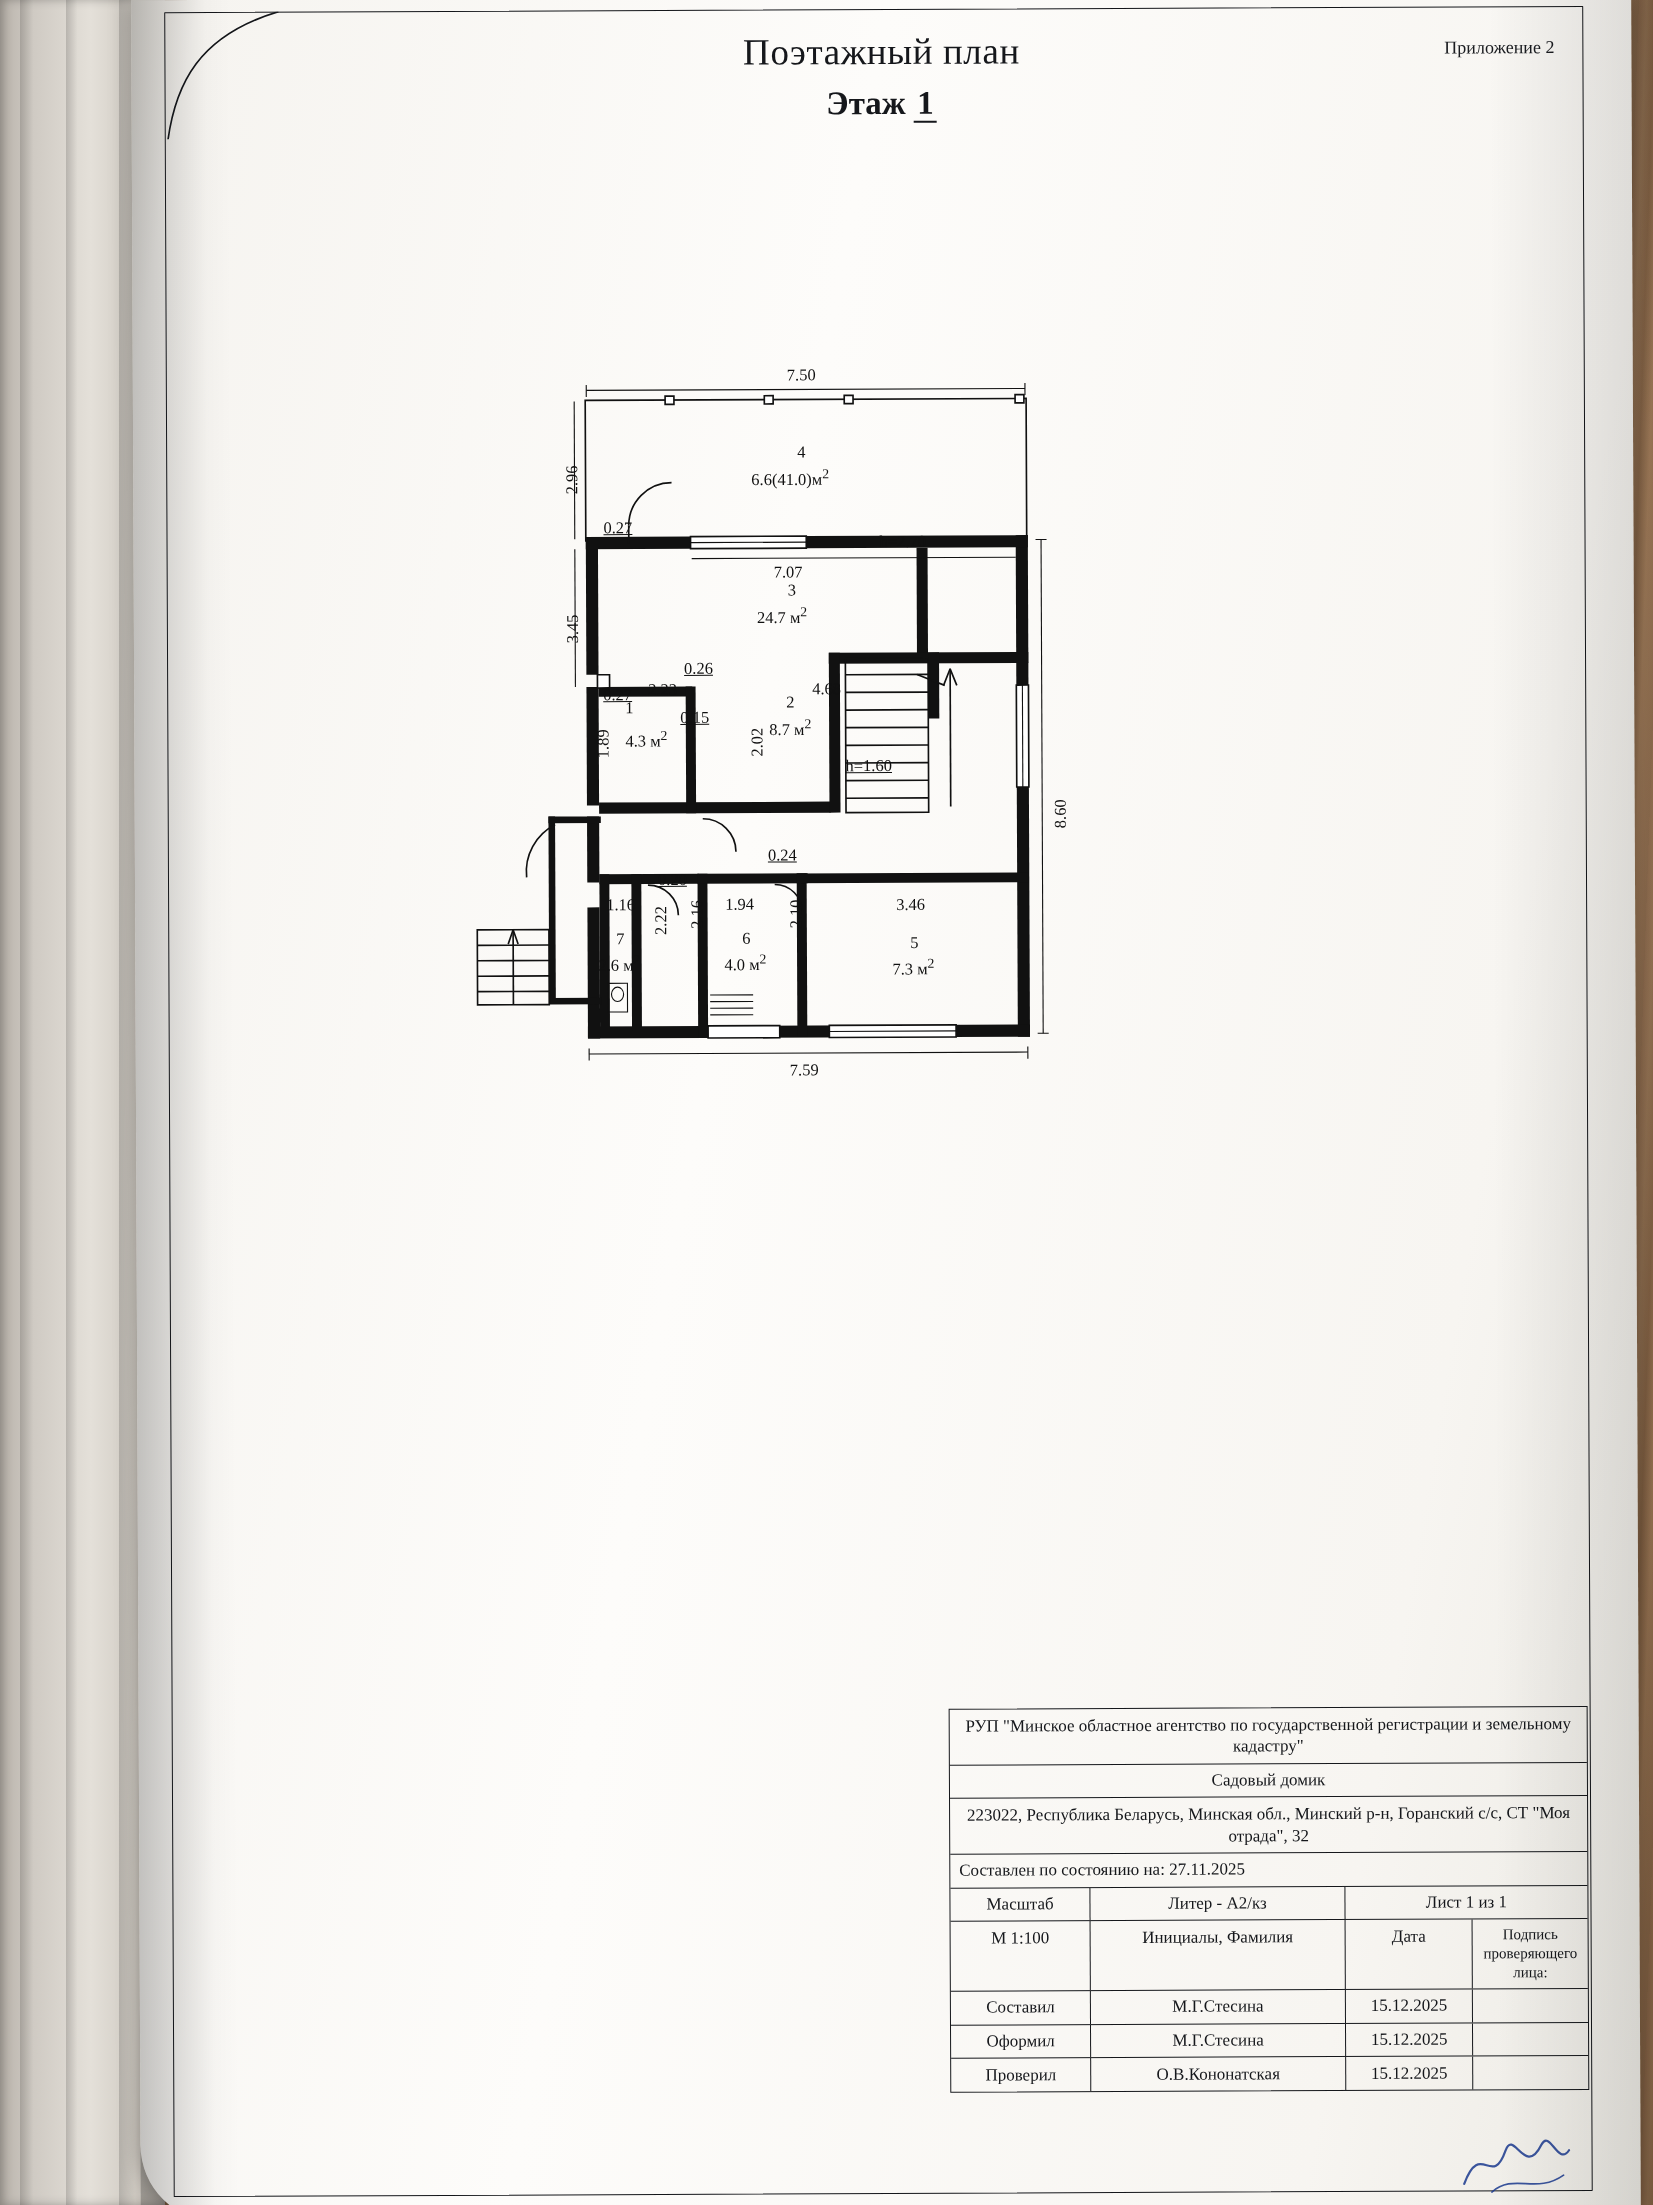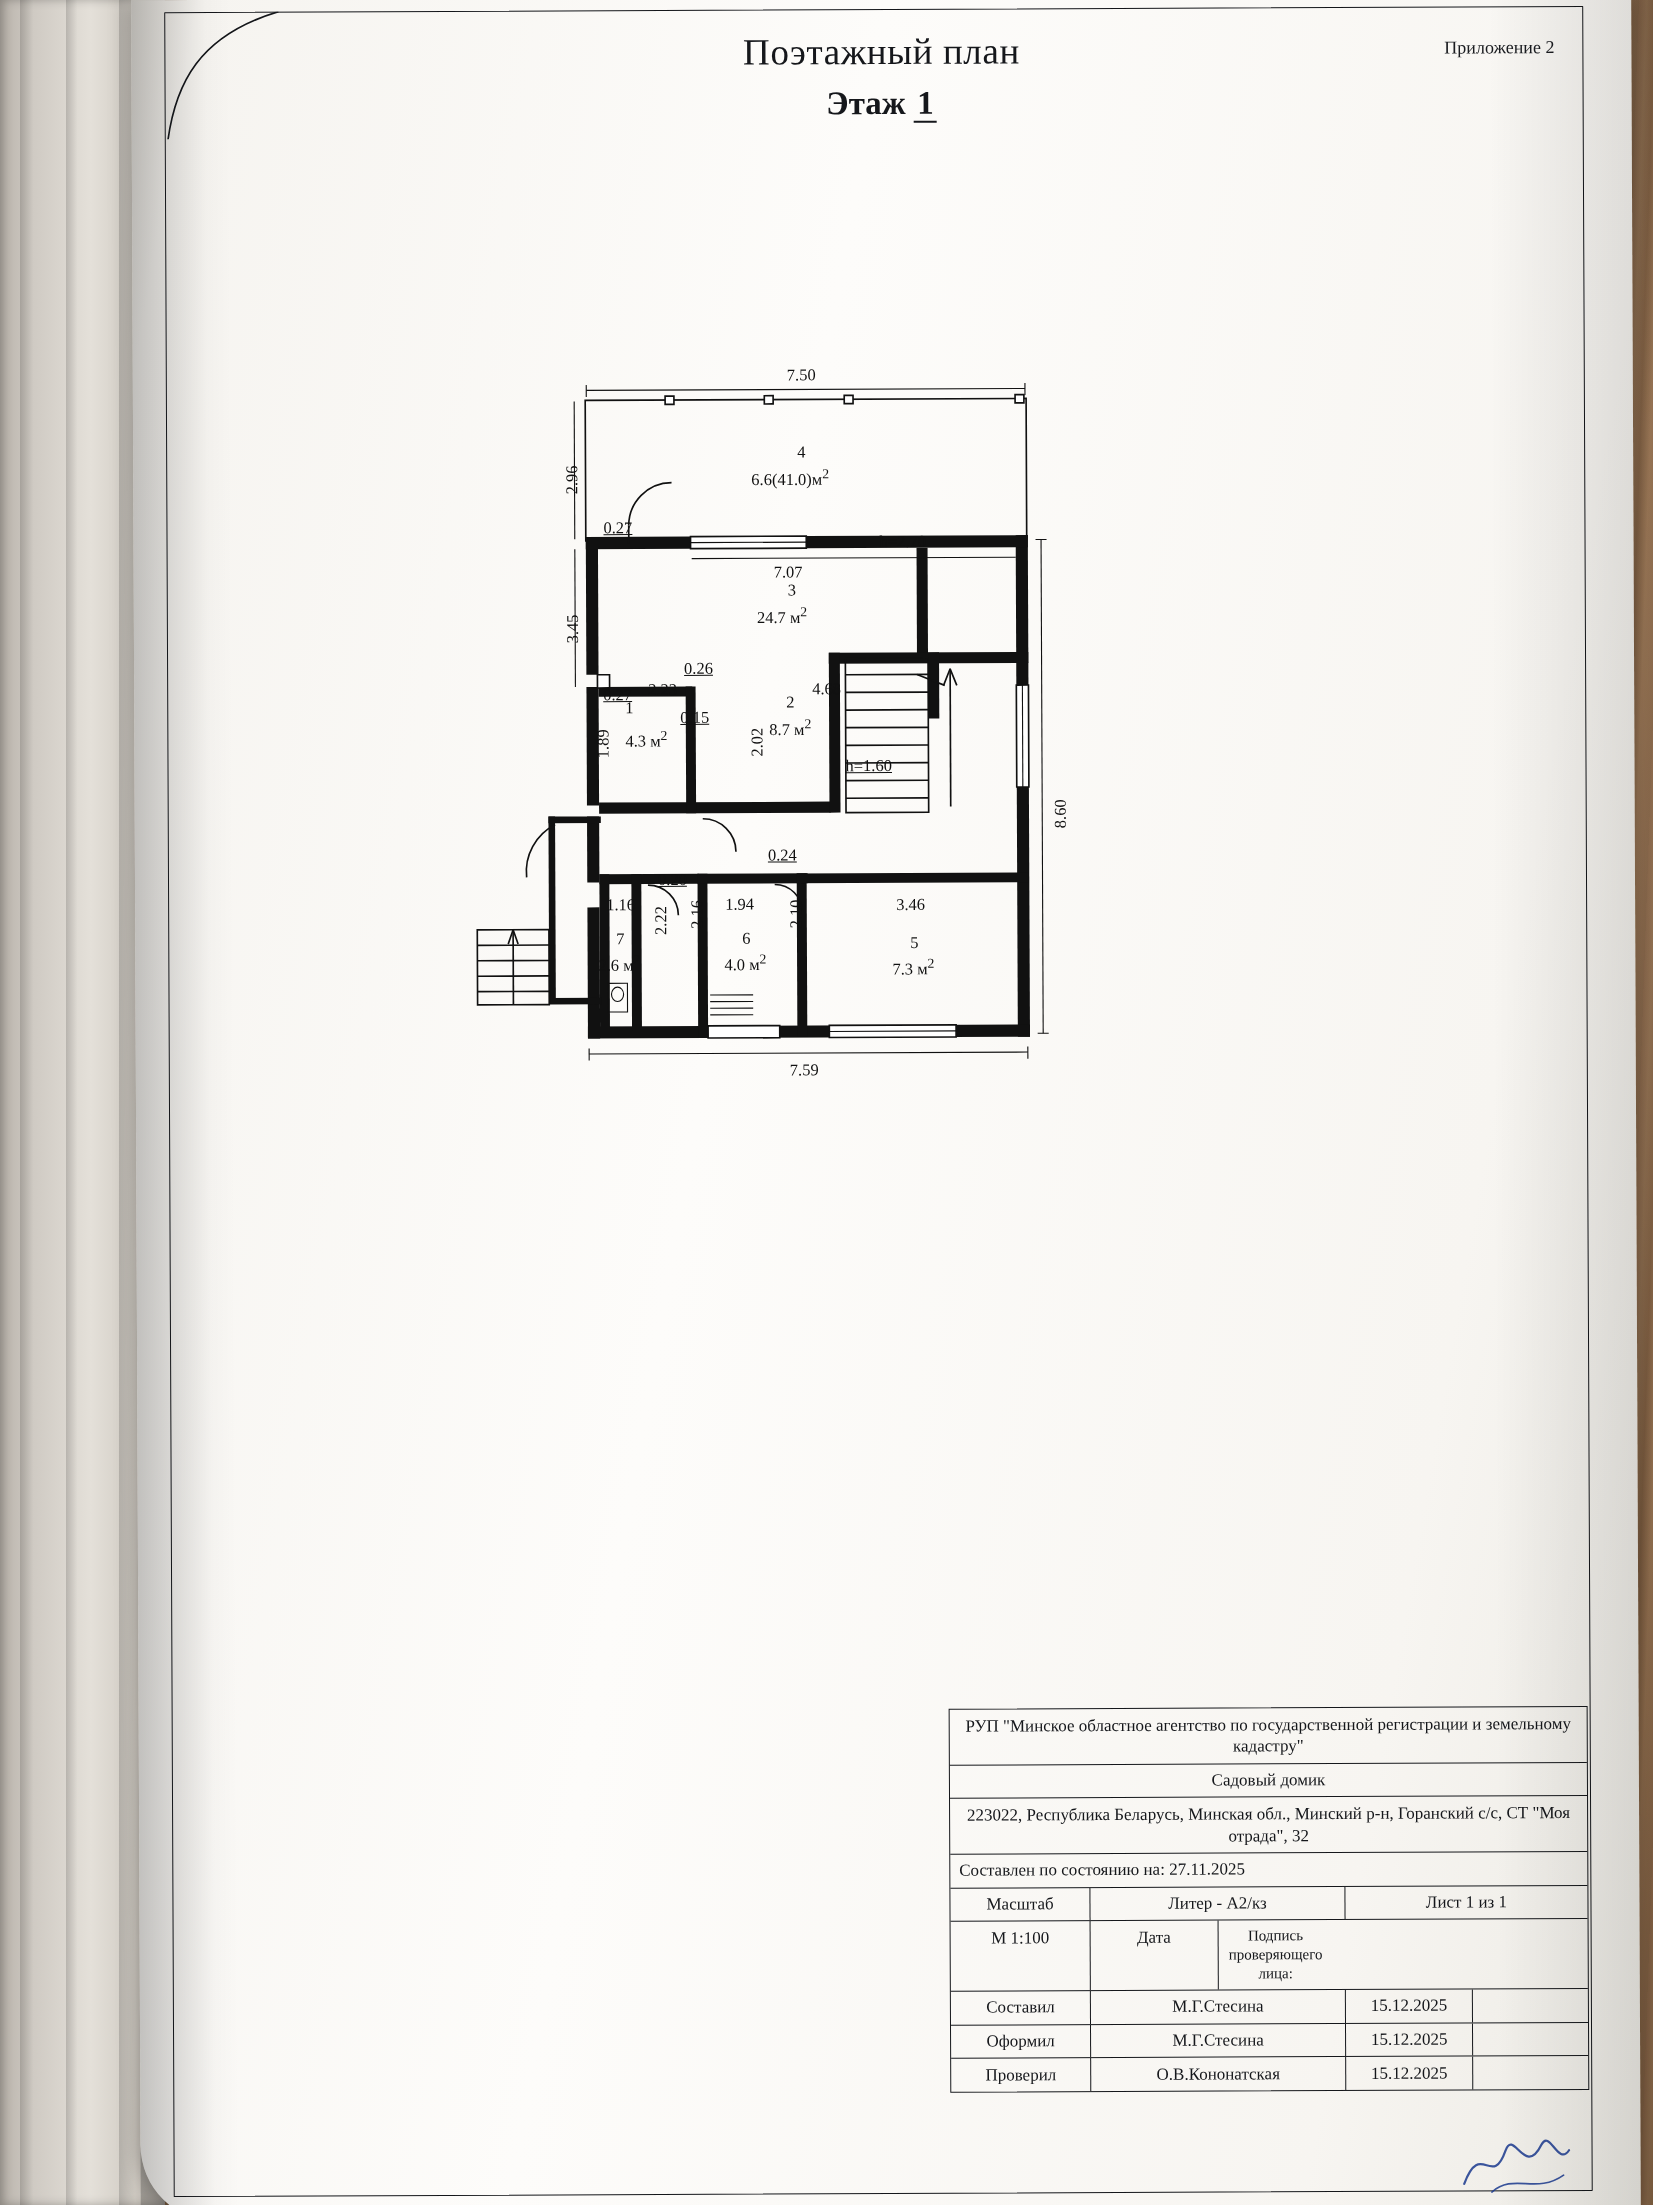--- a/index.html
+++ b/index.html
@@ -421,20 +421,21 @@
     <div class="row">
       <div class="cell full left-align">Составлен по состоянию на: 27.11.2025</div>
     </div>
     <div class="row">
       <div class="cell c-a">Масштаб</div>
       <div class="cell c-b">Литер - А2/кз</div>
       <div class="cell c-c" style="width:38%;">Лист 1 из 1</div>
     </div>
     <div class="row">
       <div class="cell c-a">М 1:100</div>
+      <div class="cell c-b">Инициалы, Фамилия</div>
       <div class="cell c-c">Дата</div>
       <div class="cell c-d" style="font-size:15px;">Подпись проверяющего лица:</div>
     </div>
     <div class="row">
       <div class="cell c-a">Составил</div>
       <div class="cell c-b">М.Г.Стесина</div>
       <div class="cell c-c">15.12.2025</div>
       <div class="cell c-d">&nbsp;</div>
     </div>
     <div class="row">

